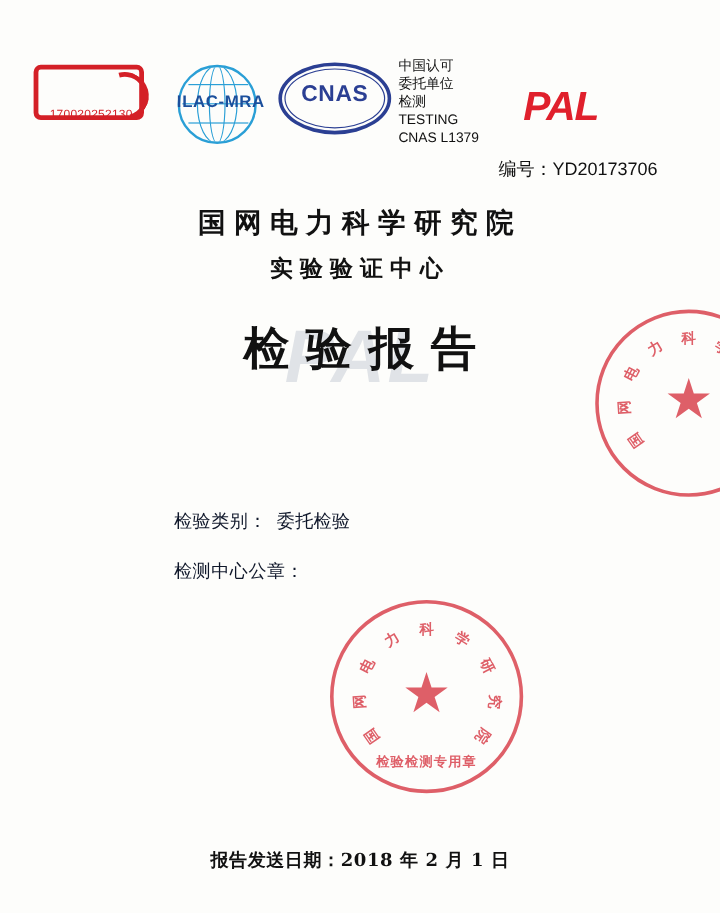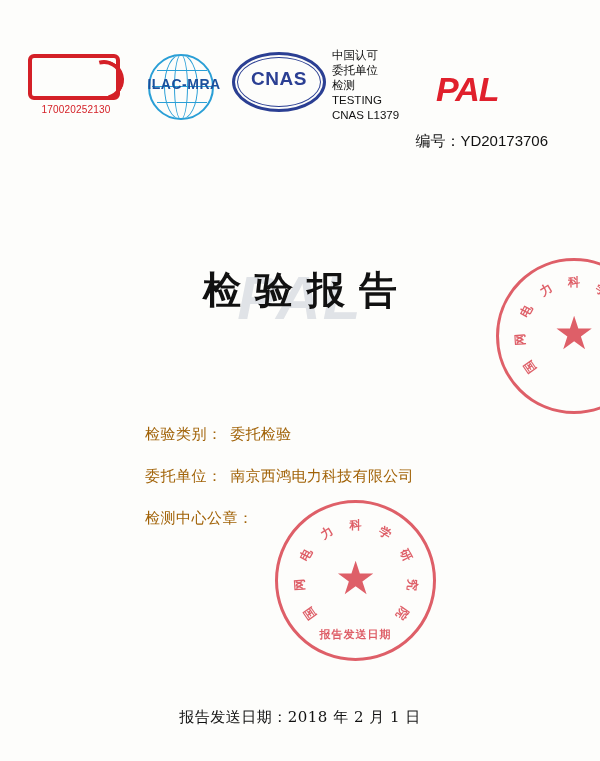--- a/index.html
+++ b/index.html
@@ -71,21 +71,21 @@
     border: 4px solid #d42027;
     border-radius: 50%;
     border-left-color: transparent;
     border-bottom-color: transparent;
     transform: rotate(30deg);
     box-sizing: border-box;
   }
   .cma-num {
     position: absolute;
     left: -2px;
-    top: 50px;
+    top: 36px;
     width: 100px;
     text-align: center;
     color: #d42027;
     font-family: "Liberation Sans", sans-serif;
     font-size: 10px;
     letter-spacing: 0.2px;
   }
 
   
   .ilac {
@@ -276,23 +276,23 @@
   
   .fields {
     position: absolute;
     left: 145px;
     top: 425px;
     width: 420px;
   }
   .field-row {
     height: 42px;
     font-size: 15px;
-    color: #a16207;
+    color: #0f172a;
     white-space: nowrap;
-    font-family: Liberation Serif, serif;
+    font-family: Liberation Sans, sans-serif;
   }
   .field-label {
     display: inline-block;
     letter-spacing: 0.5px;
   }
   .field-value {
     display: inline-block;
     margin-left: 4px;
     letter-spacing: 0.3px;
   }
@@ -301,20 +301,21 @@
   .footer-date {
     position: absolute;
     left: 0;
     top: 708px;
     width: 600px;
     text-align: center;
     font-size: 15px;
     color: #111;
     font-family: "DejaVu Serif", serif;
     letter-spacing: 0.5px;
+    font-weight: bold;
   }
 
   
   .seal {
     position: absolute;
     border-radius: 50%;
     border: 3px solid #d6333f;
     color: #d6333f;
     opacity: 0.78;
     pointer-events: none;
@@ -403,62 +404,62 @@
       <div>检测</div>
       <div>TESTING</div>
       <div>CNAS L1379</div>
     </div>
 
     <div class="pal">PAL</div>
   </div>
 
   <div class="report-no">编号：YD20173706</div>
 
+  <div class="inst">
+    <div class="line1">国网电力科学研究院</div>
+    <div class="line2">实验验证中心</div>
+  </div>
 
   <div class="watermark">PAL</div>
   <div class="big-title">检验报告</div>
 
   <div class="seal seal-right">
     <div class="star">★</div>
   <div class="arc-text">
         <span style="transform: rotate(-215deg) translate(62px, -6px) rotate(90deg);">国</span>
         <span style="transform: rotate(-183.75deg) translate(62px, -6px) rotate(90deg);">网</span>
         <span style="transform: rotate(-152.5deg) translate(62px, -6px) rotate(90deg);">电</span>
         <span style="transform: rotate(-121.25deg) translate(62px, -6px) rotate(90deg);">力</span>
         <span style="transform: rotate(-90deg) translate(62px, -6px) rotate(90deg);">科</span>
         <span style="transform: rotate(-58.75deg) translate(62px, -6px) rotate(90deg);">学</span>
       </div>
     </div>
 
   <div class="seal seal-center">
     <div class="star">★</div>
-    <div class="bottom-text">报告发送日期</div>
+    <div class="bottom-text">检验检测专用章</div>
   <div class="arc-text">
         <span style="transform: rotate(-215deg) translate(64.5px, -6px) rotate(90deg);">国</span>
         <span style="transform: rotate(-183.75deg) translate(64.5px, -6px) rotate(90deg);">网</span>
         <span style="transform: rotate(-152.5deg) translate(64.5px, -6px) rotate(90deg);">电</span>
         <span style="transform: rotate(-121.25deg) translate(64.5px, -6px) rotate(90deg);">力</span>
         <span style="transform: rotate(-90deg) translate(64.5px, -6px) rotate(90deg);">科</span>
         <span style="transform: rotate(-58.75deg) translate(64.5px, -6px) rotate(90deg);">学</span>
         <span style="transform: rotate(-27.5deg) translate(64.5px, -6px) rotate(90deg);">研</span>
         <span style="transform: rotate(3.75deg) translate(64.5px, -6px) rotate(90deg);">究</span>
         <span style="transform: rotate(35deg) translate(64.5px, -6px) rotate(90deg);">院</span>
       </div>
     </div>
 
   <div class="fields">
     <div class="field-row">
       <span class="field-label">检验类别：</span>
       <span class="field-value">委托检验</span>
     </div>
     <div class="field-row">
-      <span class="field-label">委托单位：</span>
-      <span class="field-value">南京西鸿电力科技有限公司</span>
-    </div>
-    <div class="field-row">
       <span class="field-label">检测中心公章：</span>
       <span class="field-value"></span>
     </div>
   </div>
 
   <div class="footer-date">报告发送日期：2018 年 2 月 1 日</div>
 
 </div>
 
 </body></html>

